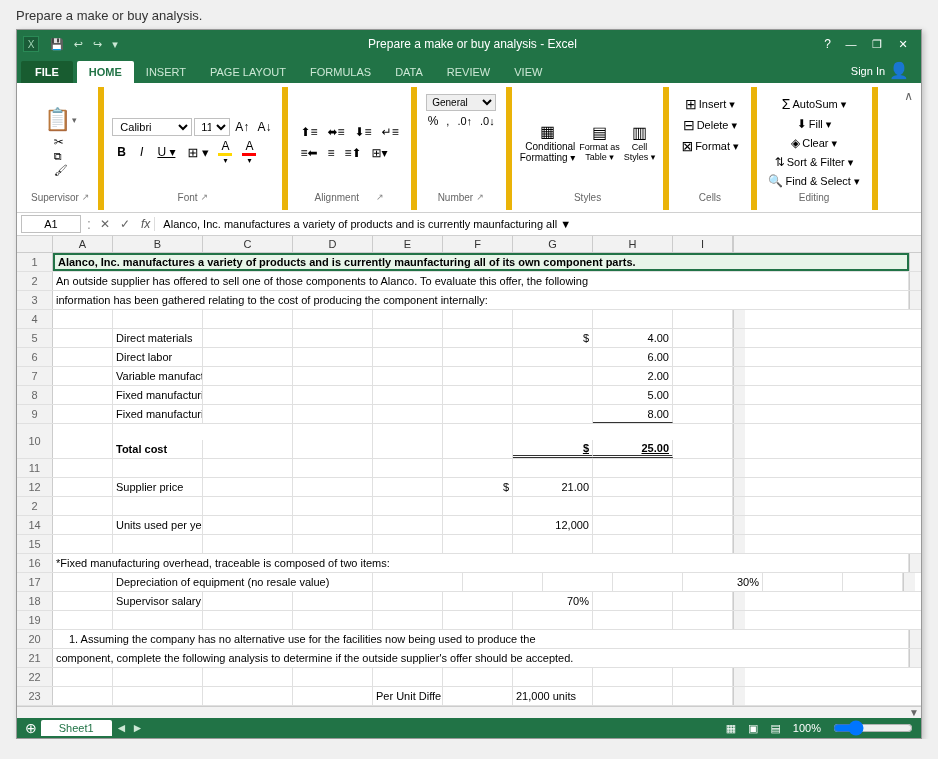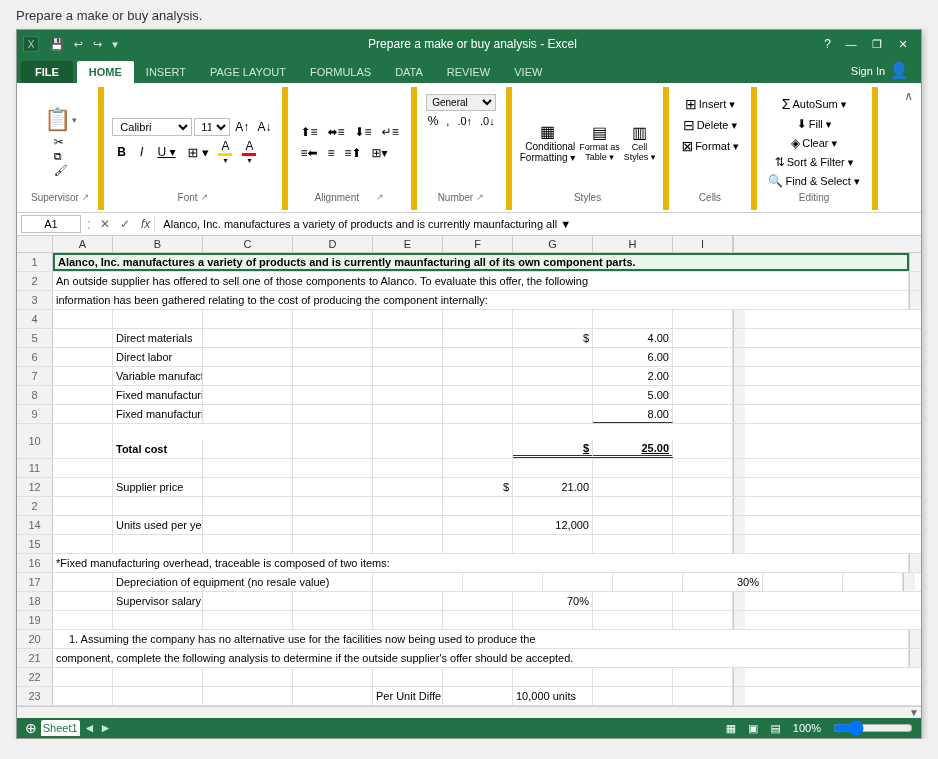--- a/index.html
+++ b/index.html
@@ -756,35 +756,35 @@
     </div>
 
     <div class="ss-row">
       <div class="row-num">23</div>
       <div class="ss-cell col-a"></div>
       <div class="ss-cell col-b"></div>
       <div class="ss-cell col-c"></div>
       <div class="ss-cell col-d"></div>
       <div class="ss-cell col-e" style="min-width:70px;">Per Unit Differential Cost</div>
       <div class="ss-cell col-f"></div>
-      <div class="ss-cell col-g">10,000 units</div>
+      <div class="ss-cell col-g">21,000 units</div>
       <div class="ss-cell col-h"></div>
       <div class="ss-cell col-i"></div>
       <div style="width:12px;background:#f2f2f2;border-left:1px solid #ccc;"></div>
     </div>
 
     <div style="position:relative;height:12px;background:#f2f2f2;border-top:1px solid #ccc;display:flex;align-items:center;justify-content:flex-end;padding-right:2px;">
       <span style="font-size:10px;color:#666;">▼</span>
     </div>
   </div>
 
   <div class="status-bar">
     <div style="display:flex;gap:4px;align-items:center;">
       <span style="font-size:14px;cursor:pointer;">⊕</span>
-      <div style="background:#fff;color:#217346;padding:2px 2px;font-size:11px;cursor:pointer;border-radius:2px 2px 0 0;">Sheet1</div>
+      <div style="background:#fff;color:#217346;padding:2px 18px;font-size:11px;cursor:pointer;border-radius:2px 2px 0 0;">Sheet1</div>
       <span style="font-size:12px;cursor:pointer;color:#cce8d5;">◄</span>
       <span style="font-size:12px;cursor:pointer;color:#cce8d5;">►</span>
     </div>
     <div class="status-bar-right">
       <span>▦</span>
       <span>▣</span>
       <span>▤</span>
       <span>100%</span>
       <input type="range" min="10" max="400" value="100" style="width: 80px;">
     </div>

